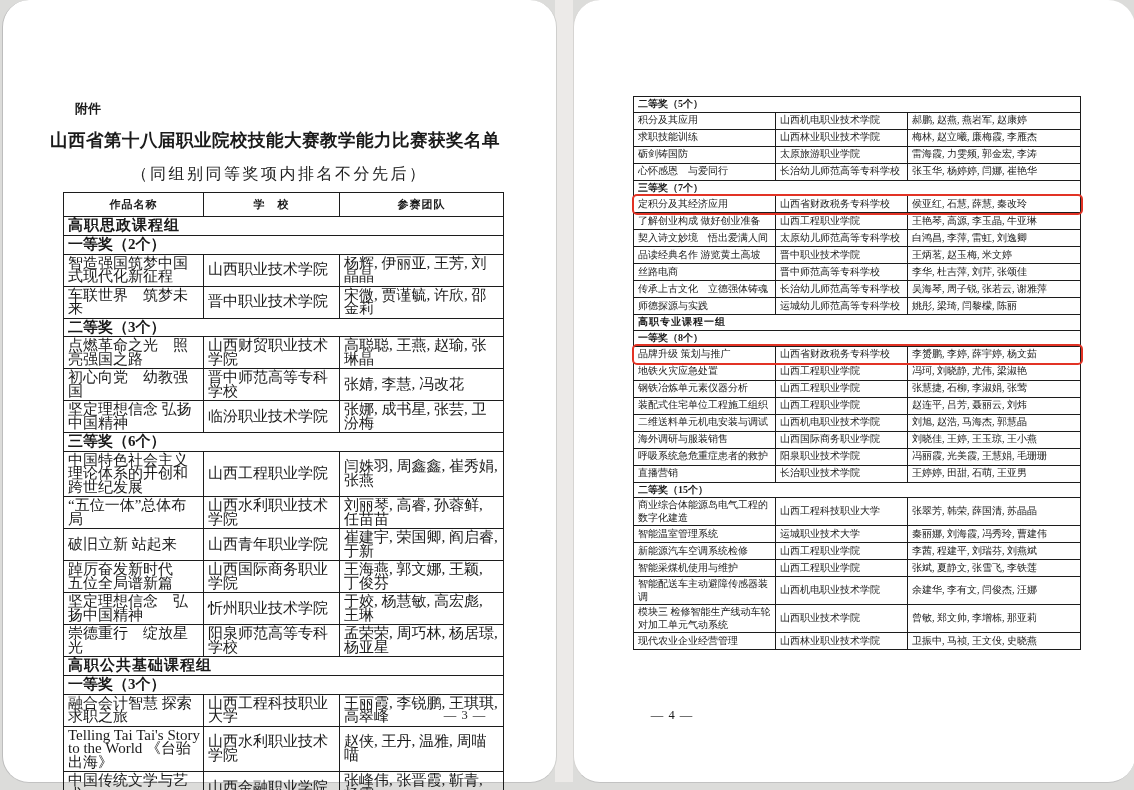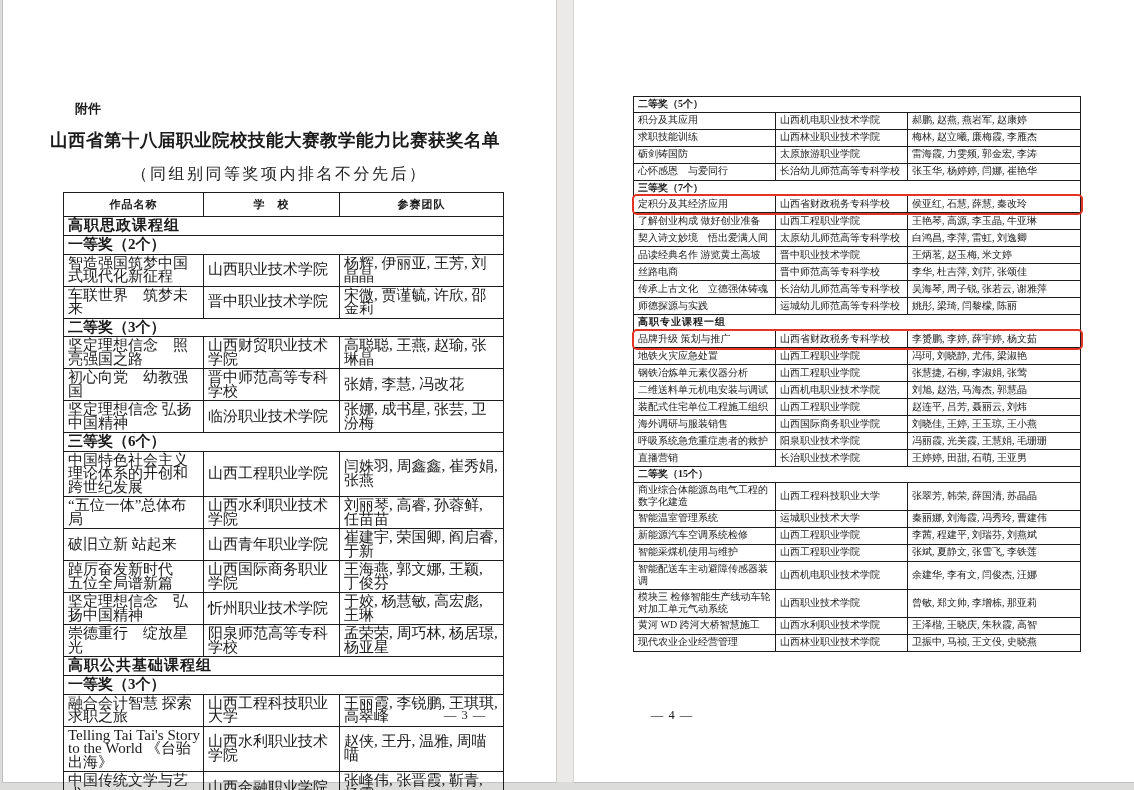--- a/index.html
+++ b/index.html
@@ -3,21 +3,21 @@
 <meta charset="utf-8">
 <style>
   html,body{margin:0;padding:0;}
   body{
     width:1134px;height:790px;position:relative;overflow:hidden;
     background:#dcdcda;
     font-family:"Liberation Serif","DejaVu Serif",serif;
     color:#1a1a1a;
   }
   .gap{position:absolute;top:0;left:555px;width:18px;height:782px;background:#eceae8;}
-  .page{position:absolute;top:0;height:782px;background:#ffffff;border-bottom:1px solid #c2c2c2;}
+  .page{position:absolute;top:0;height:782px;background:#ffffff;border-bottom:1px solid #c2c2c2;border-radius:27px;}
   .page-left{left:2px;width:553px;border-left:1px solid #bdbdbd;border-right:1px solid #cfcfcd;}
   .page-right{left:573px;width:561px;border-left:1px solid #d6d4d2;}
   .attachment{position:absolute;left:72px;top:100px;font-size:13px;font-weight:700;}
   .doc-title{position:absolute;left:0;right:9px;top:128px;text-align:center;
     font-size:17.5px;font-weight:700;letter-spacing:0.5px;}
   .doc-subtitle{position:absolute;left:0;right:0;top:164px;text-align:center;
     font-size:16px;letter-spacing:2.5px;color:#222;}
   table.award{position:absolute;border-collapse:collapse;table-layout:fixed;
     border:1.5px solid #111;}
   .t3{left:60px;top:192px;width:440px;}
@@ -77,21 +77,21 @@
         </tr>
         <tr>
           <td>车联世界　筑梦未来</td>
           <td>晋中职业技术学院</td>
           <td>宋微, 贾谨毓, 许欣, 邵金莉</td>
         </tr>
         <tr>
           <td colspan="3" class="award">二等奖（3个）</td>
         </tr>
         <tr>
-          <td>坚定理想信念　照亮强国之路</td>
+          <td>点燃革命之光　照亮强国之路</td>
           <td>山西财贸职业技术学院</td>
           <td>高聪聪, 王燕, 赵瑜, 张琳晶</td>
         </tr>
         <tr>
           <td>初心向党　幼教强国</td>
           <td>晋中师范高等专科学校</td>
           <td>张婧, 李慧, 冯改花</td>
         </tr>
         <tr>
           <td>坚定理想信念 弘扬中国精神</td>
@@ -222,46 +222,49 @@
           <td>吴海琴, 周子锐, 张若云, 谢雅萍</td>
         </tr>
         <tr>
           <td>师德探源与实践</td>
           <td>运城幼儿师范高等专科学校</td>
           <td>姚彤, 梁琦, 闫黎檬, 陈丽</td>
         </tr>
         <tr>
           <td colspan="3" class="section">高职专业课程一组</td>
         </tr>
+        <tr>
+          <td colspan="3" class="award">一等奖（8个）</td>
+        </tr>
         <tr class="hl">
           <td>品牌升级 策划与推广</td>
           <td>山西省财政税务专科学校</td>
           <td>李赟鹏, 李婷, 薛宇婷, 杨文茹</td>
         </tr>
         <tr>
           <td>地铁火灾应急处置</td>
           <td>山西工程职业学院</td>
           <td>冯珂, 刘晓静, 尤伟, 梁淑艳</td>
         </tr>
         <tr>
           <td>钢铁冶炼单元素仪器分析</td>
           <td>山西工程职业学院</td>
           <td>张慧捷, 石柳, 李淑娟, 张莺</td>
         </tr>
         <tr>
+          <td>装配式住宅单位工程施工组织</td>
+          <td>山西工程职业学院</td>
+          <td>赵连平, 吕芳, 聂丽云, 刘炜</td>
+        </tr>
+        <tr>
           <td>二维送料单元机电安装与调试</td>
           <td>山西机电职业技术学院</td>
           <td>刘旭, 赵浩, 马海杰, 郭慧晶</td>
         </tr>
         <tr>
-          <td>装配式住宅单位工程施工组织</td>
-          <td>山西工程职业学院</td>
-          <td>赵连平, 吕芳, 聂丽云, 刘炜</td>
-        </tr>
-        <tr>
           <td>海外调研与服装销售</td>
           <td>山西国际商务职业学院</td>
           <td>刘晓佳, 王婷, 王玉琼, 王小燕</td>
         </tr>
         <tr>
           <td>呼吸系统急危重症患者的救护</td>
           <td>阳泉职业技术学院</td>
           <td>冯丽霞, 光美霞, 王慧娟, 毛珊珊</td>
         </tr>
         <tr>
@@ -294,25 +297,20 @@
         </tr>
         <tr>
           <td>智能配送车主动避障传感器装调</td>
           <td>山西机电职业技术学院</td>
           <td>余建华, 李有文, 闫俊杰, 汪娜</td>
         </tr>
         <tr>
           <td>模块三 检修智能生产线动车轮对加工单元气动系统</td>
           <td>山西职业技术学院</td>
           <td>曾敏, 郑文帅, 李增栋, 那亚莉</td>
-        </tr>
-        <tr>
-          <td>黄河 WD 跨河大桥智慧施工</td>
-          <td>山西水利职业技术学院</td>
-          <td>王泽楷, 王晓庆, 朱秋霞, 高智</td>
         </tr>
         <tr>
           <td>现代农业企业经营管理</td>
           <td>山西林业职业技术学院</td>
           <td>卫振中, 马祯, 王文伇, 史晓燕</td>
         </tr>
       </tbody>
   </table>
   <div class="page-num">— 4 —</div>
 </div>

